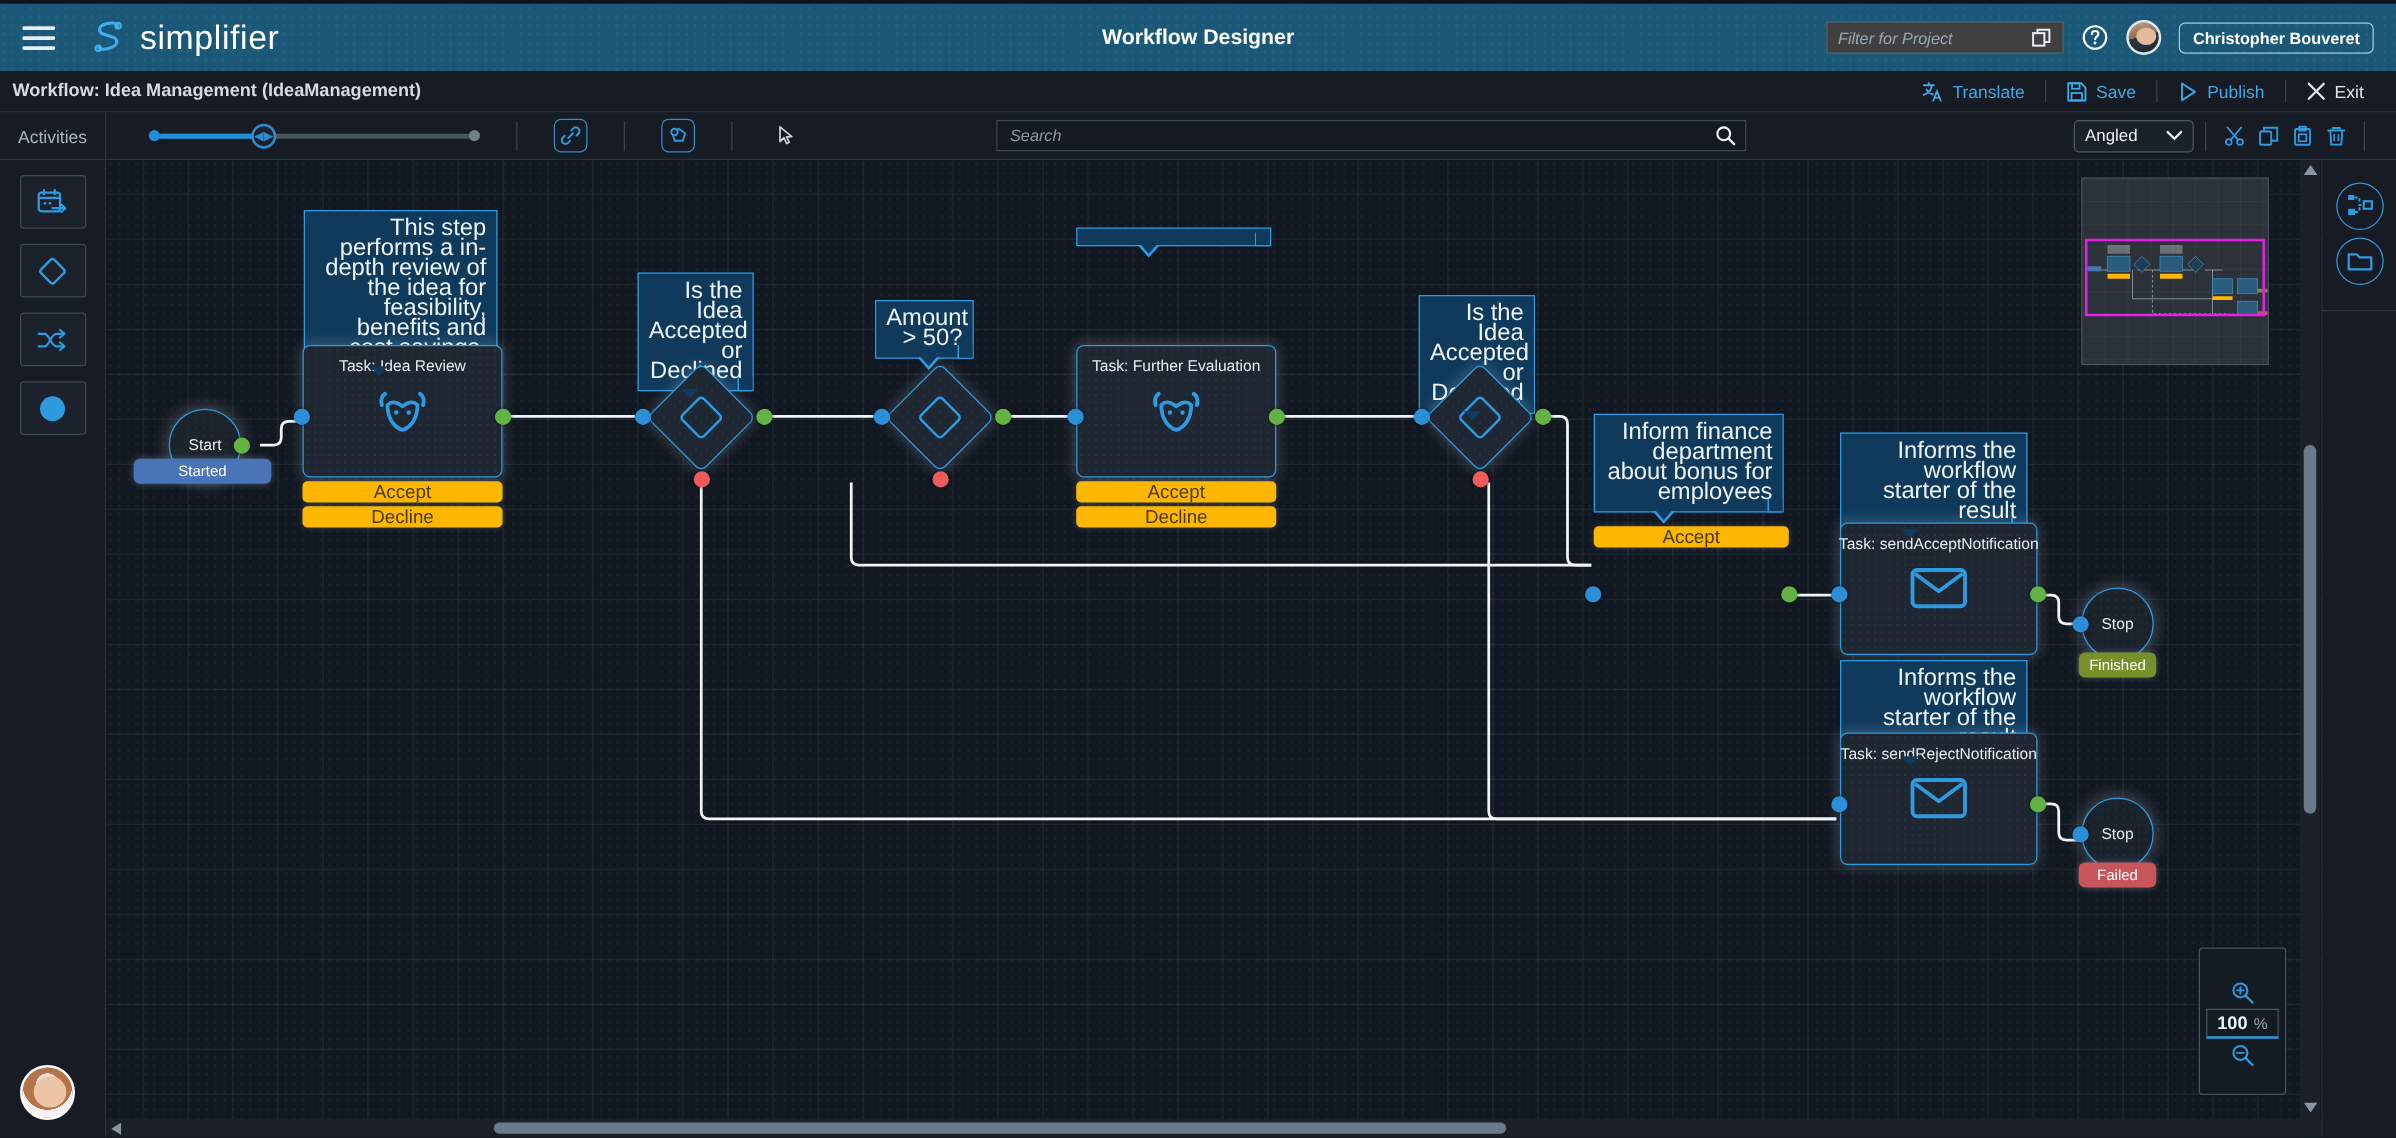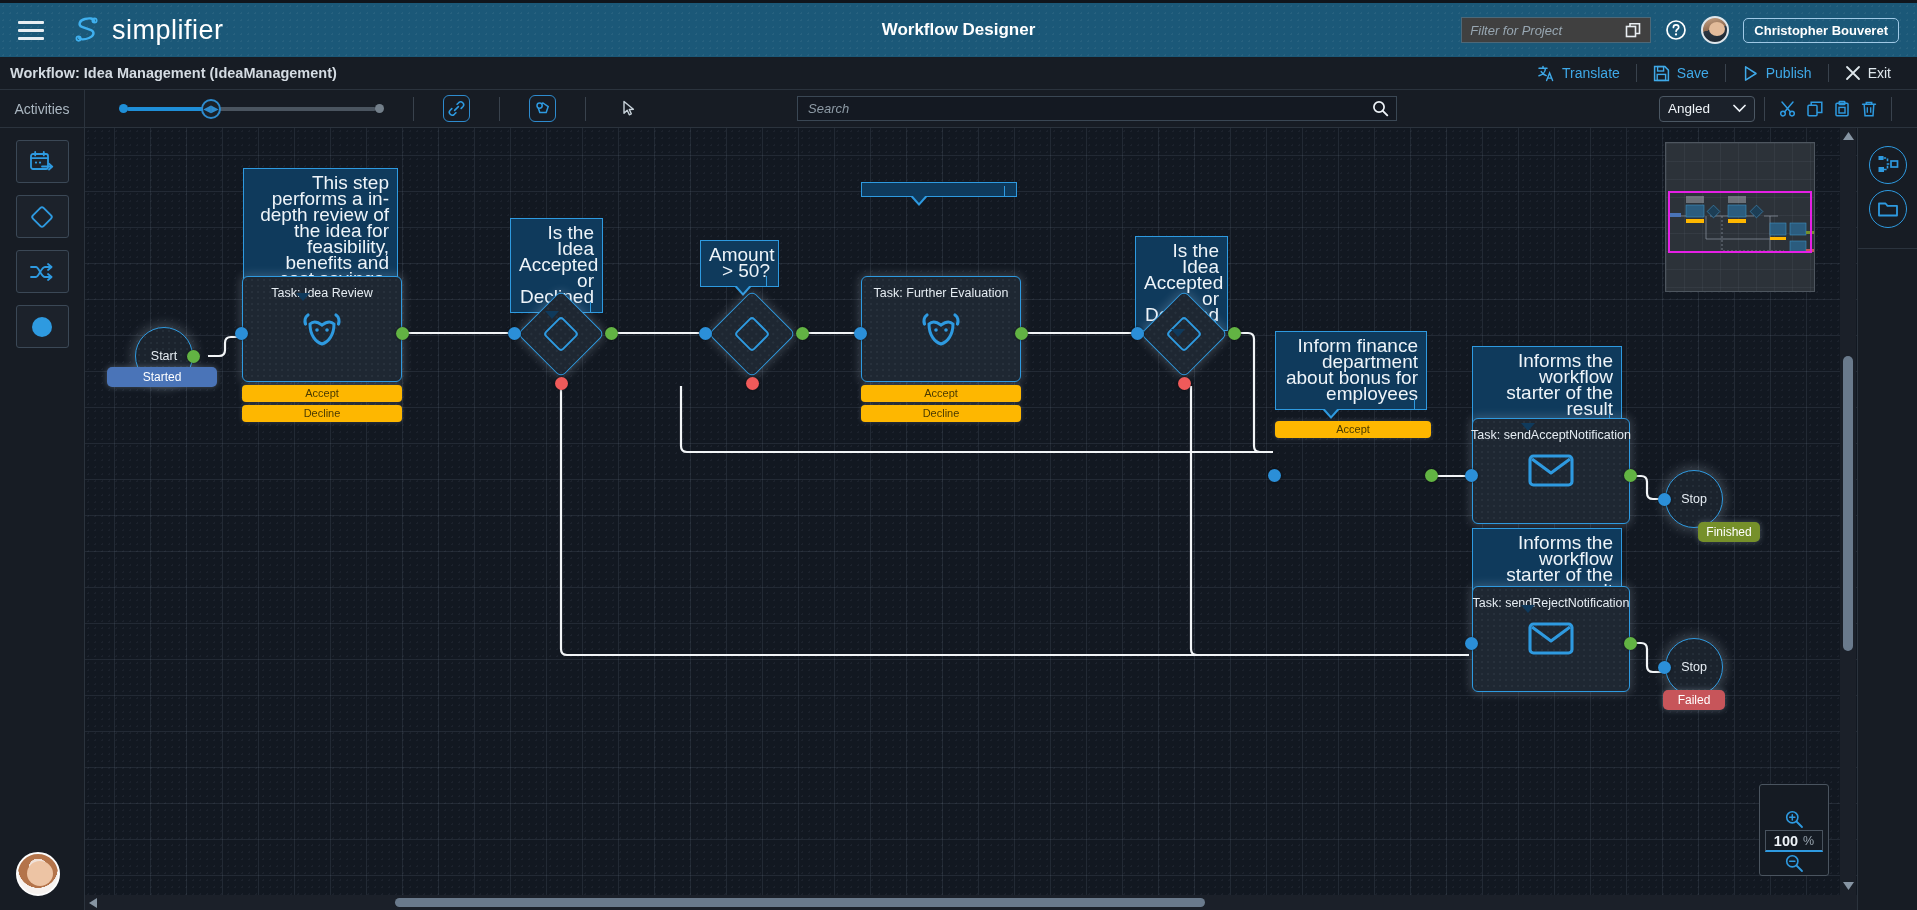--- a/index.html
+++ b/index.html
@@ -167,21 +167,21 @@
     border: 1.5px solid #2e9ae0; border-radius: 6px;
     background: #1e2732;
     box-shadow: 0 0 10px 2px rgba(210,225,240,.20);
     display:flex; flex-direction: column; align-items:center;
     background-image: radial-gradient(rgba(160,180,200,.07) 1px, transparent 1px);
     background-size: 6px 6px;
   }
   .task-title { color:#e5ecf2; font-size: 12.5px; margin-top: 9px; white-space: nowrap; }
   .task-icon { margin-top: 9px; }
   .btn-accept, .btn-decline {
-    background:#feb700; color:#4a3a00; font-size:11px; text-align:center;
+    background:#feb700; color:#4a3a00; font-size:15px; text-align:center;
     border-radius: 4px; line-height: 17px; height: 17px; margin-top: 3px;
     box-shadow: 0 0 5px rgba(200,220,240,.22);
     cursor:pointer;
   }
   .gateway {
     width: 62px; height: 62px; transform: rotate(45deg);
     border: 1.5px solid #2e9ae0; border-radius: 6px; background:#1e2732;
     box-shadow: 0 0 10px 2px rgba(210,225,240,.20);
     background-image: radial-gradient(rgba(160,180,200,.07) 1px, transparent 1px);
     background-size: 6px 6px;
@@ -196,21 +196,21 @@
     display:flex; align-items:center; justify-content:center; color:#e6edf3; font-size: 12.5px;
     background-image: radial-gradient(rgba(160,180,200,.07) 1px, transparent 1px);
     background-size: 6px 6px;
   }
   .badge {
     position:absolute; font-size: 12px; color:#fff; text-align:center;
     border-radius: 5px; line-height: 20px; height: 20px; padding: 0 10px;
     box-shadow: 0 0 6px rgba(200,220,240,.3); white-space:nowrap;
   }
   .badge.started  { background:#4a74b8; }
-  .badge.finished { background:#76902a;margin-left:35px; }
+  .badge.finished { background:#76902a; }
   .badge.failed   { background:#c7555a; }
 
   .tip {
     position:absolute; background:#0f3a5c; border: 1.5px solid #2e9ae0;
     color:#eef4f9; font-size: 19px; line-height: 16px; padding: 6px 8px 7px; text-align: right;
   }
   .tip::after {
     content:""; position:absolute; bottom: -10px; left: var(--tx, 38px);
     width: 0; height:0; border-left: 9px solid transparent; border-right: 9px solid transparent;
     border-top: 10px solid #2e9ae0;
@@ -239,21 +239,21 @@
   }
   .mm-inner { position:absolute; inset:0; background:#2c3239;
     background-image:
       linear-gradient(to right, rgba(120,135,150,.10) 1px, transparent 1px),
       linear-gradient(to bottom, rgba(120,135,150,.10) 1px, transparent 1px);
     background-size: 18px 18px; }
   .mm-view { position:absolute; left: 2px; top: 48px; width: 144px; height: 62px; border: 2px solid #e61fe6; }
 
   
   .zoomctl {
-    position:absolute; right: 28px; bottom: 34px; width: 70px; height: 92px;
+    position:absolute; right: 28px; bottom: 34px; width: 70px; height: 118px;
     border: 1px solid #4a545f; background:#151b23; border-radius:3px;
     display:flex; flex-direction:column; align-items:center; padding-top: 22px;
   }
   .zc-in, .zc-out { cursor:pointer; height: 26px; display:flex; align-items:center;}
   .zc-val {
     width: 58px; height: 24px; border:1px solid #49535e; border-bottom: 2px solid #2e9ae0;
     background:#151b23; display:flex; align-items:center; justify-content:center; gap:5px;
   }
   .zc-val b { color:#eef3f8; font-size: 14.5px; font-weight: bold; }
   .zc-val i { color:#9aa6b1; font-size: 12.5px; font-style:normal; }

